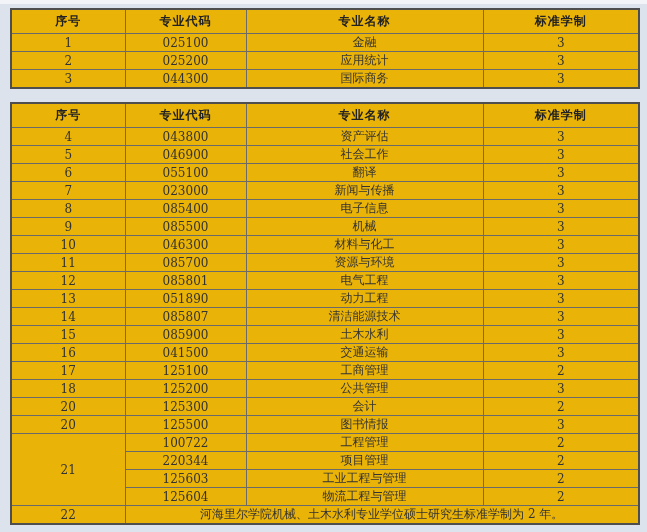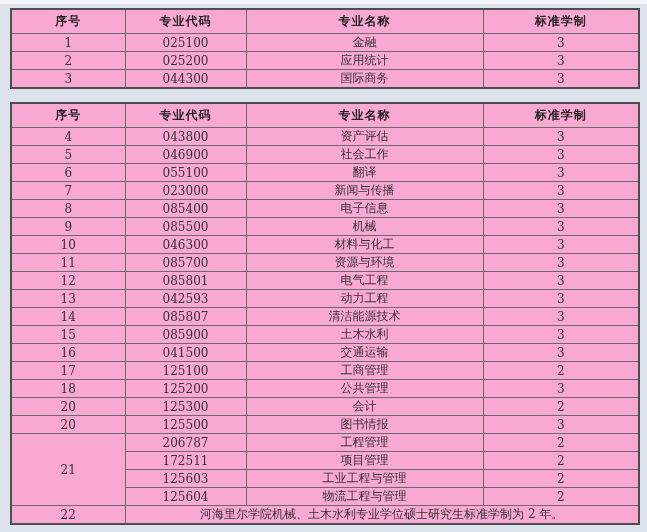--- a/index.html
+++ b/index.html
@@ -19,21 +19,21 @@
     position: absolute;
     left: 0; top: 0;
     width: 647px; height: 4px;
     background: #f2f4f8;
   }
   table.sched {
     position: absolute;
     left: 10px;
     width: 628px;
     border-collapse: collapse;
-    background: #f9a8d4;
+    background: #eab308;
     table-layout: fixed;
     border: 2px solid #4e4e4e;
   }
   #table1 { top: 8px; }
   #table2 { top: 102px; }
   .sched th, .sched td {
     border: 1px solid #6a6a6a;
     text-align: center;
     vertical-align: middle;
     font-size: 12px;
@@ -164,21 +164,21 @@
         <td>3</td>
       </tr>
       <tr>
         <td>12</td>
         <td>085801</td>
         <td>电气工程</td>
         <td>3</td>
       </tr>
       <tr>
         <td>13</td>
-        <td>042593</td>
+        <td>051890</td>
         <td>动力工程</td>
         <td>3</td>
       </tr>
       <tr>
         <td>14</td>
         <td>085807</td>
         <td>清洁能源技术</td>
         <td>3</td>
       </tr>
       <tr>
@@ -212,26 +212,26 @@
         <td>2</td>
       </tr>
       <tr>
         <td>20</td>
         <td>125500</td>
         <td>图书情报</td>
         <td>3</td>
       </tr>
       <tr>
         <td rowspan="4">21</td>
-        <td>206787</td>
+        <td>100722</td>
         <td>工程管理</td>
         <td>2</td>
       </tr>
       <tr>
-        <td>172511</td>
+        <td>220344</td>
         <td>项目管理</td>
         <td>2</td>
       </tr>
       <tr>
         <td>125603</td>
         <td>工业工程与管理</td>
         <td>2</td>
       </tr>
       <tr>
         <td>125604</td>

